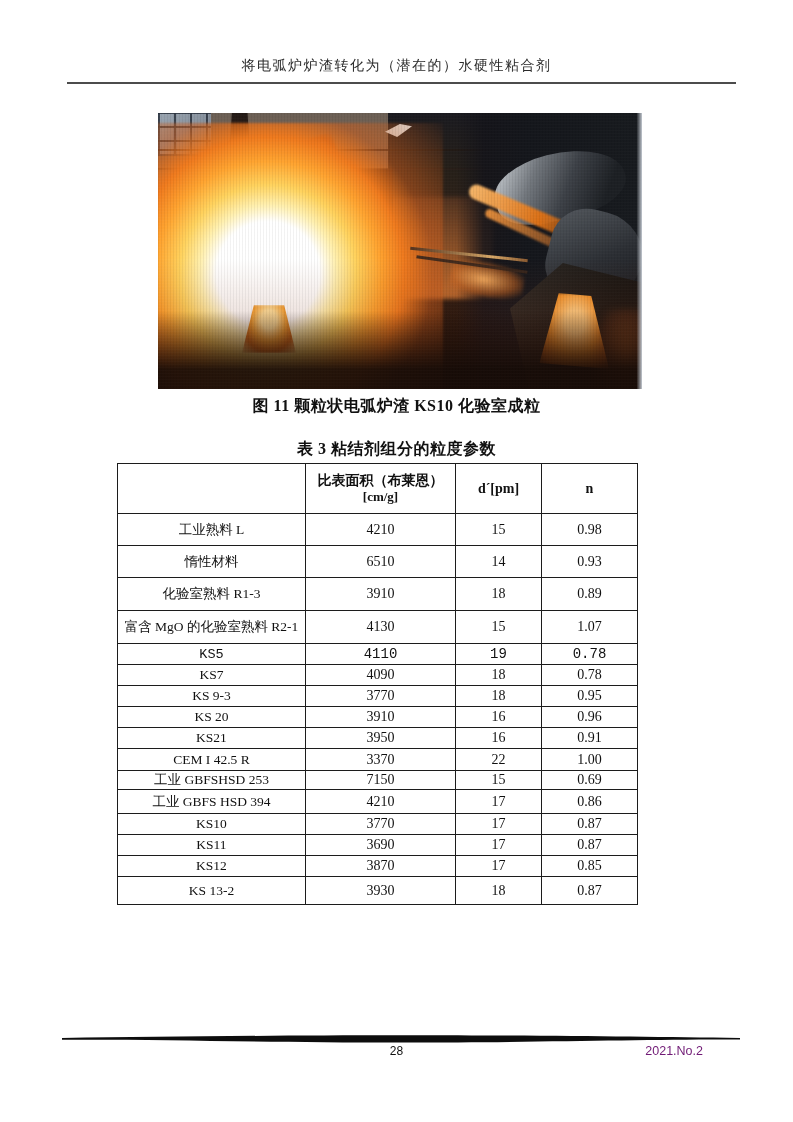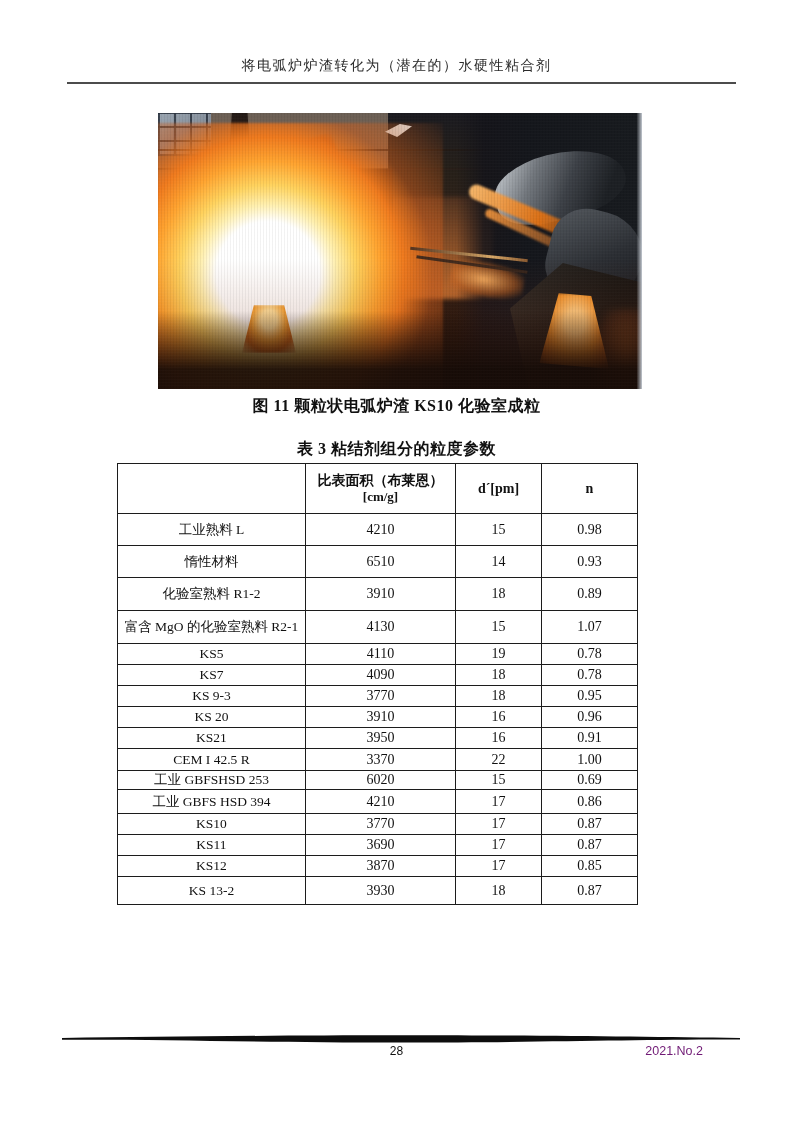--- a/index.html
+++ b/index.html
@@ -179,32 +179,32 @@
           <td>15</td>
           <td>0.98</td>
         </tr>
         <tr style="height: 32px;">
           <td>惰性材料</td>
           <td>6510</td>
           <td>14</td>
           <td>0.93</td>
         </tr>
         <tr style="height: 33px;">
-          <td>化验室熟料 R1-2</td>
+          <td>化验室熟料 R1-3</td>
           <td>3910</td>
           <td>18</td>
           <td>0.89</td>
         </tr>
         <tr style="height: 33px;">
           <td>富含 MgO 的化验室熟料 R2-1</td>
           <td>4130</td>
           <td>15</td>
           <td>1.07</td>
         </tr>
-        <tr style="height: 21px;">
+        <tr style="height: 21px; font-family: Liberation Mono, monospace;">
           <td>KS5</td>
           <td>4110</td>
           <td>19</td>
           <td>0.78</td>
         </tr>
         <tr style="height: 21px;">
           <td>KS7</td>
           <td>4090</td>
           <td>18</td>
           <td>0.78</td>
@@ -228,21 +228,21 @@
           <td>0.91</td>
         </tr>
         <tr style="height: 22px;">
           <td>CEM I 42.5 R</td>
           <td>3370</td>
           <td>22</td>
           <td>1.00</td>
         </tr>
         <tr style="height: 14px;">
           <td>工业 GBFSHSD 253</td>
-          <td>6020</td>
+          <td>7150</td>
           <td>15</td>
           <td>0.69</td>
         </tr>
         <tr style="height: 24px;">
           <td>工业 GBFS HSD 394</td>
           <td>4210</td>
           <td>17</td>
           <td>0.86</td>
         </tr>
         <tr style="height: 21px;">

